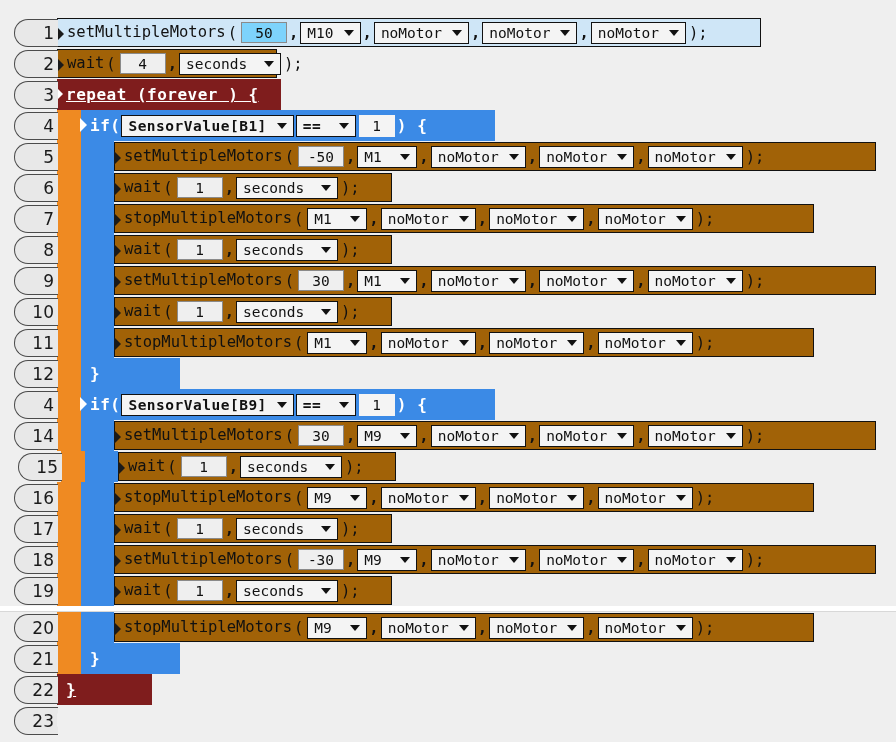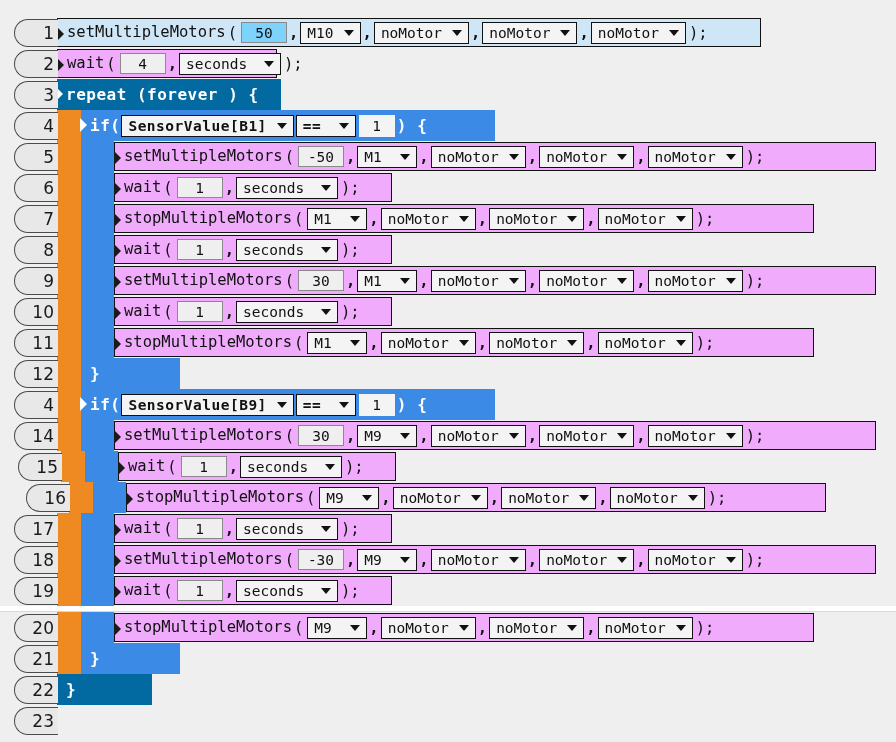--- a/index.html
+++ b/index.html
@@ -72,21 +72,21 @@
     z-index: 2;
   }
   .bar.orange { background: #ef8a22; }
   .bar.blue   { background: #3b8ae6; }
 
   
   .stmt {
     position: absolute;
     top: 1px;
     height: 29px;
-    background: #f0abfc;
+    background: #a16207;
     border: 1px solid #111111;
     box-sizing: border-box;
     white-space: nowrap;
     z-index: 4;
     display: flex;
     align-items: center;
     padding-left: 9px;
   }
   .stmt.selected { background: #cfe6f7; }
 
@@ -99,21 +99,21 @@
     white-space: nowrap;
     z-index: 5;
     display: flex;
     align-items: center;
     padding-left: 9px;
     color: #ffffff;
     font-size: 16px;
     font-weight: bold;
     letter-spacing: 0.5px;
   }
-  .ctrl.orange { background: #0369a1; }
+  .ctrl.orange { background: #7f1d1d; text-decoration: underline; }
   .ctrl.blue   { background: #3b8ae6; }
 
   
   .tick {
     position: absolute;
     left: -1px;
     top: 8px;
     width: 0; height: 0;
     border-top: 7px solid transparent;
     border-bottom: 7px solid transparent;
@@ -554,21 +554,21 @@
         <span class="paren">(</span>
         <span class="field num">1</span>
         <span class="punct">,</span>
         <span class="sel-field sec">
           <span class="lbl">seconds</span>
           <span class="caret"></span>
         </span>
         <span class="paren">);</span>
       </div>
     </div>
-    <div class="row" style="position: absolute; left: 12px; top: 482px; width: 744px;">
+    <div class="row" style="position: absolute; left: 0px; top: 482px; width: 744px;">
       <div class="bar orange" style="left: 57px; width: 24px;"></div>
       <div class="bar blue" style="left: 81px; width: 33px;"></div>
       <div class="gutter">
         <span class="num">16</span>
       </div>
       <div class="stmt" style="left: 114px; width: 700px;">
         <span class="tick dark"></span>
         <span class="code">stopMultipleMotors</span>
         <span class="paren">(</span>
         <span class="sel-field small">

